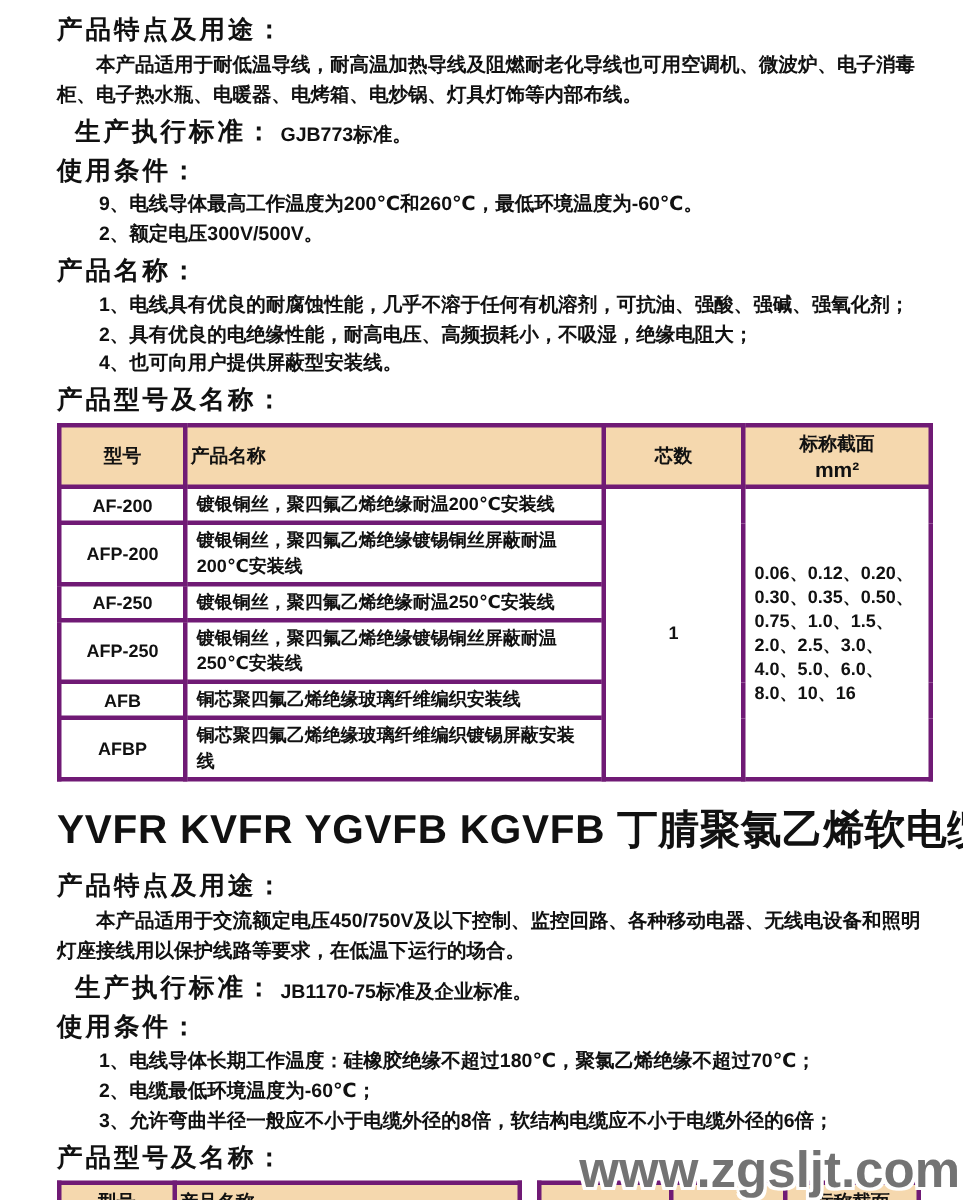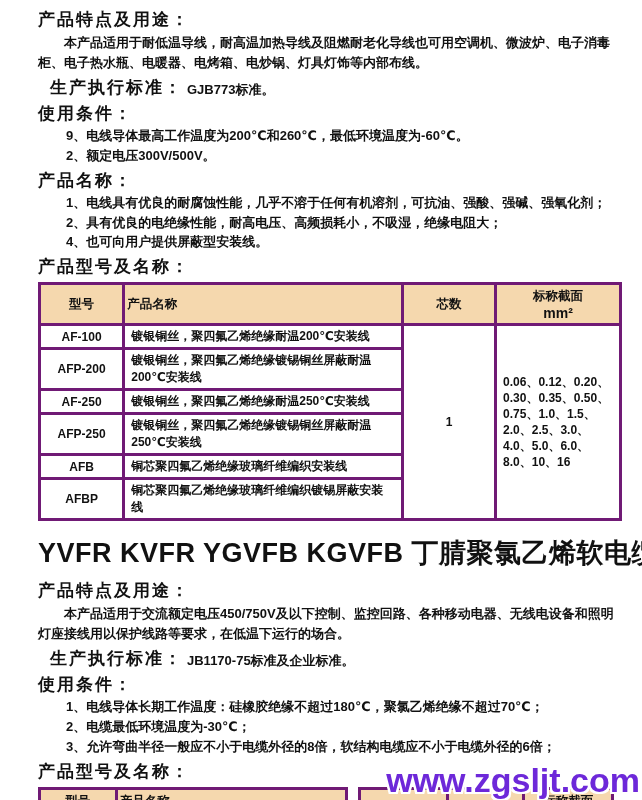--- a/index.html
+++ b/index.html
@@ -78,21 +78,21 @@
   .t2r { width: 260px; }
   .t2r th { height: 26px; }
   .t2r .c-model { width: 35%; }
   .t2r .c-cores { width: 30%; }
   .t2r .c-area { width: 35%; }
   .watermark {
     position: absolute;
     right: 2px; bottom: 0px;
     font-size: 34px;
     font-weight: bold;
-    color: #6d28d9;
+    color: #737373;
     letter-spacing: 0px;
     text-shadow: -2px -2px 0 #fff, 2px -2px 0 #fff, -2px 2px 0 #fff,
                   2px 2px 0 #fff, 0 -2px 0 #fff, 0 2px 0 #fff,
                  -2px 0 0 #fff, 2px 0 0 #fff;
     white-space: nowrap;
   }
 </style>
 </head>
 <body>
 
@@ -124,21 +124,21 @@
         <th class="c-name">产品名称</th>
         <th class="c-cores">芯数</th>
         <th class="c-area" style="text-align:center;">
           <span>标称截面</span>
           <span class="unit-sub">mm²</span>
         </th>
       </tr>
     </thead>
     <tbody>
       <tr>
-        <td class="c-model">AF-100</td>
+        <td class="c-model">AF-200</td>
         <td class="c-name">镀银铜丝，聚四氟乙烯绝缘耐温200℃安装线</td>
         <td class="c-cores" rowspan="6">1</td>
         <td class="c-area" rowspan="6">0.06、0.12、0.20、0.30、0.35、0.50、0.75、1.0、1.5、2.0、2.5、3.0、4.0、5.0、6.0、8.0、10、16</td>
       </tr>
       <tr>
         <td class="c-model">AFP-200</td>
         <td class="c-name">镀银铜丝，聚四氟乙烯绝缘镀锡铜丝屏蔽耐温200℃安装线</td>
       </tr>
       <tr>
         <td class="c-model">AF-250</td>
@@ -164,21 +164,21 @@
   <div class="h-big">产品特点及用途：</div>
   <div class="para">本产品适用于交流额定电压450/750V及以下控制、监控回路、各种移动电器、无线电设备和照明灯座接线用以保护线路等要求，在低温下运行的场合。</div>
 
   <div class="h-line">
     <span class="h-big">生产执行标准：</span>
     <span class="h-value">JB1170-75标准及企业标准。</span>
   </div>
 
   <div class="h-big">使用条件：</div>
   <div class="num-item">1、电线导体长期工作温度：硅橡胶绝缘不超过180℃，聚氯乙烯绝缘不超过70℃；</div>
-  <div class="num-item">2、电缆最低环境温度为-30℃；</div>
+  <div class="num-item">2、电缆最低环境温度为-60℃；</div>
   <div class="num-item">3、允许弯曲半径一般应不小于电缆外径的8倍，软结构电缆应不小于电缆外径的6倍；</div>
 
   <div class="h-big">产品型号及名称：</div>
 
   <div class="tables-row">
 
     <table class="t2l">
       <thead>
         <tr>
           <th class="c-model">型号</th>

